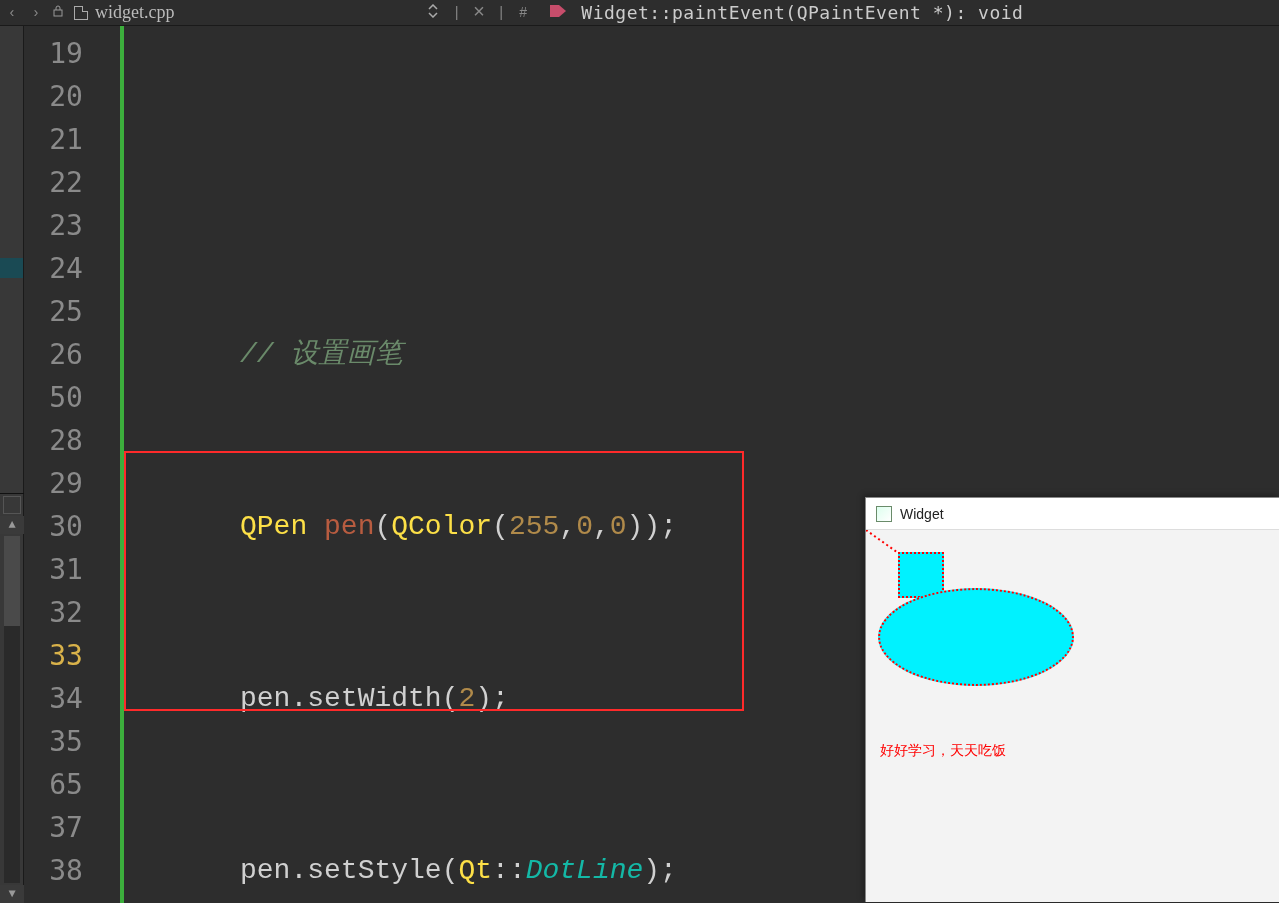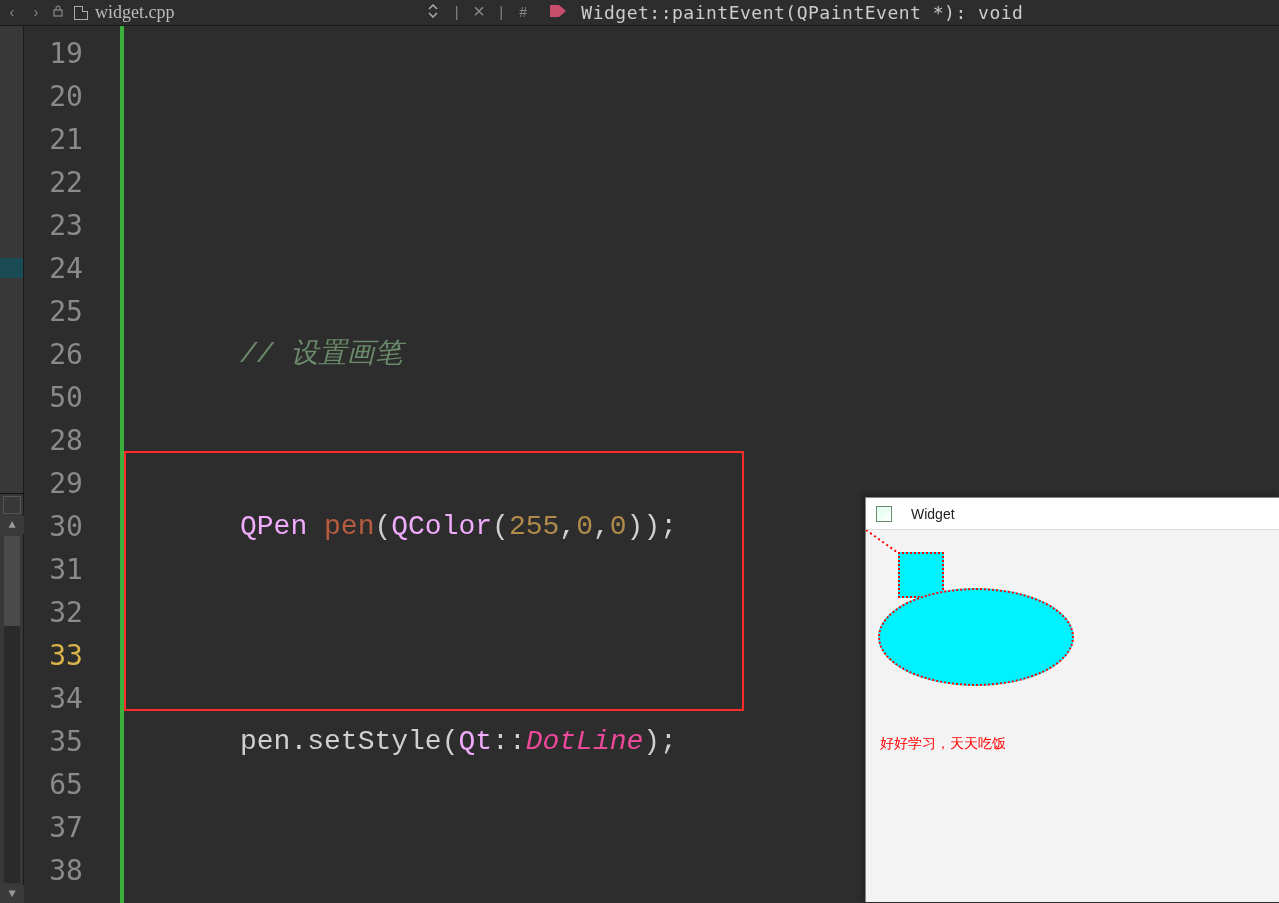--- a/index.html
+++ b/index.html
@@ -93,26 +93,26 @@
   line-height: 43px;
   color:#d0d0d0;
   white-space: pre;
   position:relative;
 }
 .codeline { height:43px; position:relative; }
 .indent1 { padding-left: 90px; }
 
 
 .cm-comment { color:#6a8a6a; font-style:italic; }
-.cm-type2 { color:#f0abfc; }
+.cm-type2 { color:#fde047; }
 .cm-ident { color:#d0d0d0; }
 .cm-num { color:#b08a4a; }
 .cm-fn { color:#d0d0d0; }
 .cm-brown { color:#b85c40; }
-.cm-italic { font-style: italic; color:#ec4899; }
+.cm-italic { font-style: italic; color:#14b8a6; }
 
 
 .annot-rect {
   position:absolute;
   border: 2px solid #ff2a2a;
   pointer-events:none;
 }
 
 
 .preview {
@@ -124,21 +124,21 @@
   background:#f7f7f7;
   border-left:1px solid #888;
   border-top:1px solid #888;
   box-shadow: -2px -2px 6px rgba(0,0,0,0.3);
 }
 .preview .titlebar {
   height:32px;
   display:flex;
   align-items:center;
   padding-left:10px;
-  gap:19px;
+  gap:8px;
   font-family: "Segoe UI", Arial, sans-serif;
   font-size:14px;
   color:#222;
   background:#fff;
   border-bottom:1px solid #ddd;
 }
 .preview .appicon {
   width:16px; height:16px;
   border:1px solid #6a8b6a;
   background: linear-gradient(135deg,#dfe,#fff);
@@ -163,21 +163,21 @@
 .preview .ellipse {
   position:absolute;
   left:12px; top:58px;
   width:196px; height:98px;
   background:#00f2ff;
   border:2px dotted #ff0000;
   border-radius:50%;
 }
 .preview .txt {
   position:absolute;
-  left:14px; top:205px;
+  left:14px; top:212px;
   color:#ff0000;
   font-family: "SimSun","Arial",sans-serif;
   font-size:14px;
 }
 </style>
 </head>
 <body>
 
 <div class="toolbar">
   <div class="navbtn">‹</div>
@@ -249,20 +249,21 @@
   </div>
 
   <div class="codearea">
     
     <div class="codeline indent1"></div>
     
     <div class="codeline indent1"><span class="cm-comment">// 设置画笔</span></div>
     
     <div class="codeline indent1"><span class="cm-type2">QPen</span> <span class="cm-brown">pen</span>(<span class="cm-type2">QColor</span>(<span class="cm-num">255</span>,<span class="cm-num">0</span>,<span class="cm-num">0</span>)<span>);</span></div>
     
+    <div class="codeline indent1"><span class="cm-ident">pen</span>.<span class="cm-fn">setWidth</span>(<span class="cm-num">2</span><span>);</span></div>
     
     <div class="codeline indent1"><span class="cm-ident">pen</span>.<span class="cm-fn">setStyle</span>(<span class="cm-type2">Qt</span>::<span class="cm-italic">DotLine</span><span>);</span></div>
     
     
     
     
     
     
     
     

